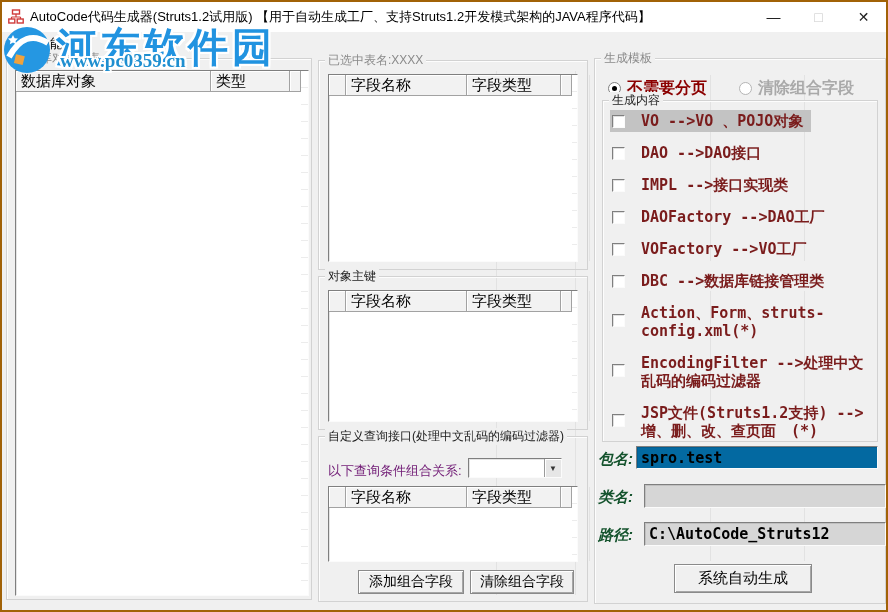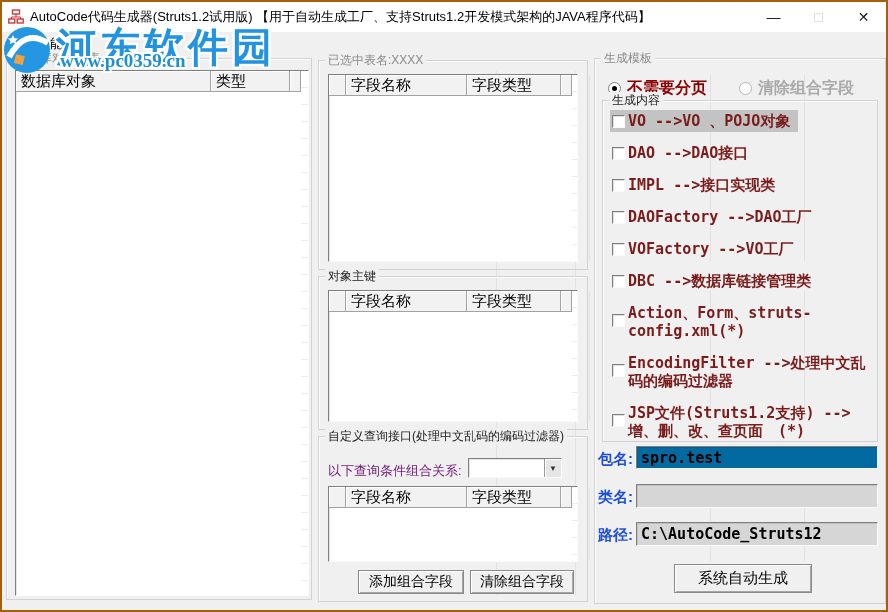--- a/index.html
+++ b/index.html
@@ -47,34 +47,34 @@
               justify-content:center; font-size:8px; color:#333; }
   .radio-row{ position:absolute; display:flex; align-items:center; gap:6px; }
   .radio-circle{ width:13px; height:13px; border-radius:50%; background:#fff;
                  border:1px solid #808080; position:relative; flex:0 0 auto; }
   .radio-circle.selected::after{ content:""; position:absolute; left:3px; top:3px;
                  width:5px; height:5px; border-radius:50%; background:#000; }
   .radio-label{ font-size:16px; font-weight:bold; color:#8b0000; white-space:nowrap; }
   .radio-label.disabled{ color:#a9a9a9; }
   .cb-list{ position:absolute; left:608px; top:108px; width:264px; display:flex;
             flex-direction:column; gap:10px; }
-  .cb-item{ display:flex; align-items:flex-start; gap:3px; width:fit-content;
+  .cb-item{ display:flex; align-items:flex-start; gap:16px; width:fit-content;
             padding:2px 8px 2px 2px; }
   .cb-item.highlight{ background:#c3c3c3; }
   .cb-box{ width:13px; height:13px; background:#fff; flex:0 0 auto; margin-top:3px;
            border:1px solid; border-color:#7f7f7f #fbfbfb #fbfbfb #7f7f7f;
            box-shadow:inset 1px 1px 0 rgba(0,0,0,.12); }
   .cb-label{ font-family:"DejaVu Sans Mono","Liberation Mono",monospace;
              font-size:15px; font-weight:bold; color:#7a1c1c; line-height:18px; max-width:244px; }
-  .field-label{ position:absolute; font-size:15px; font-weight:bold; color:#1d4ed8; }
+  .field-label{ position:absolute; font-size:15px; font-weight:bold; color:#14532d;font-style:italic; }
   .field-input{ position:absolute; font-family:"DejaVu Sans Mono","Liberation Mono",monospace;
                 font-size:15px; font-weight:bold; color:#000; padding:0 4px; background:#0369a1;
                 border:1px solid; border-color:#7f7f7f #fbfbfb #fbfbfb #7f7f7f;
                 box-shadow:inset 1px 1px 0 rgba(0,0,0,.10); outline:none; }
-  .field-input.readonly{ background:#d6d6d6; }
+  .field-input.readonly{ background:#d6d6d6;margin-left:8px; }
   .small-label{ position:absolute; font-size:13px; color:#701a75; white-space:nowrap; }
   
   .watermark{ position:absolute; left:0; top:20px; width:520px; height:72px;
               pointer-events:none; z-index:60; }
   .wm-logo{ position:absolute; left:1px; top:4px; }
   .wm-title{ position:absolute; left:54px; top:-2px; font-size:40px; font-weight:bold;
              color:#2193e0; letter-spacing:4px; white-space:nowrap;
              text-shadow:-2px -2px 0 #fff,2px -2px 0 #fff,-2px 2px 0 #fff,2px 2px 0 #fff,
                          0 -2px 0 #fff,0 2px 0 #fff,-2px 0 0 #fff,2px 0 0 #fff; }
   .wm-url{ position:absolute; left:58px; top:28px; font-family:"Liberation Serif", serif;

